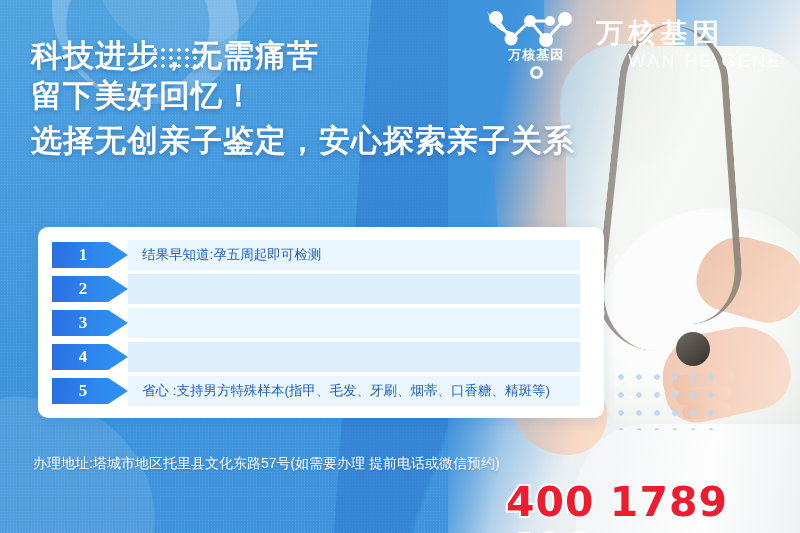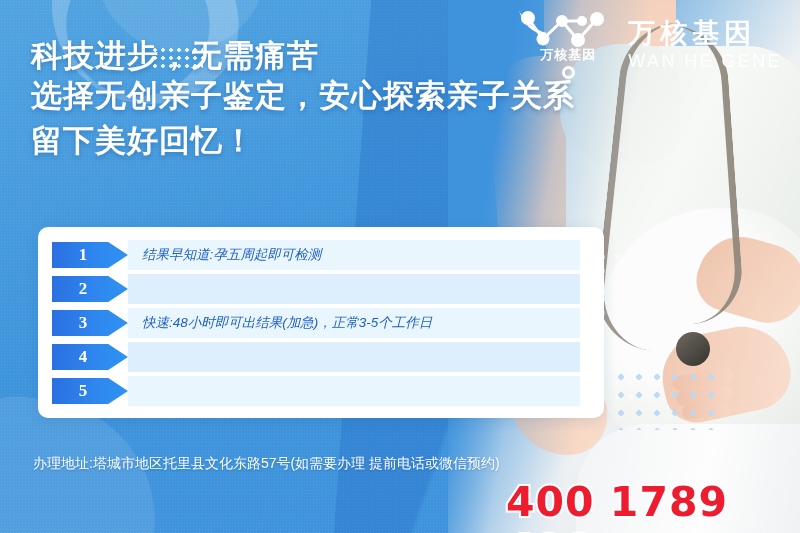--- a/index.html
+++ b/index.html
@@ -118,21 +118,21 @@
     position:absolute;left:6px;top:38px;width:92px;text-align:center;
     color:#fff;font-size:13px;font-weight:bold;letter-spacing:1px;
   }
   .logo-dot-o{
     position:absolute;left:46px;top:58px;width:13px;height:13px;border-radius:50%;
     border:3px solid #fff;box-sizing:border-box;
   }
   .logo-swoosh{position:absolute;left:96px;top:30px;}
   .logo-text{color:#fff;line-height:1;}
   .logo-text .cn{font-size:27px;font-weight:bold;letter-spacing:5px;}
-  .logo-text .en{font-size:18px;font-weight:normal;letter-spacing:2.4px;margin-top:5px;}
+  .logo-text .en{font-size:18px;font-weight:normal;letter-spacing:2.4px;margin-top:5px;margin-left:32px;}
 
   
   .headline{position:absolute;left:31px;top:38px;z-index:15;}
   .hl-line{
     color:#fff;font-weight:bold;white-space:nowrap;
     text-shadow:0 2px 5px rgba(24,84,150,.45);
   }
   .hl-1{font-size:31px;letter-spacing:1px;line-height:1.15;}
   .hl-2{font-size:31px;letter-spacing:1px;line-height:1.45;}
   .hl-3{font-size:31px;letter-spacing:1px;line-height:1.45;}
@@ -159,21 +159,21 @@
     background:linear-gradient(95deg,#2a6fe0 0%,#2e86ee 55%,#2f93f2 100%);
     clip-path:polygon(0 0, 74% 0, 100% 50%, 74% 100%, 0 100%);
     display:flex;align-items:center;justify-content:center;
   }
   .badge span{
     color:#fff;font-size:17px;font-weight:bold;margin-right:14px;
     font-family:"Liberation Serif","DejaVu Serif",serif;
   }
   .row-text{
     position:relative;margin-left:14px;color:#1d5fc4;font-size:13.5px;
-    white-space:nowrap;z-index:2;font-style:italic;
+    white-space:nowrap;z-index:2;
   }
 
   
   .addr{
     position:absolute;left:33px;top:455px;z-index:15;
     color:#fff;font-size:14px;white-space:nowrap;
     text-shadow:0 1px 2px rgba(20,70,130,.35);
   }
   .phone{
     position:absolute;left:506px;top:478px;z-index:25;
@@ -238,22 +238,22 @@
       </svg>
     </div>
     <div class="logo-text">
       <div class="cn">万核基因</div>
       <div class="en">WAN HE GENE</div>
     </div>
   </div>
 
   <div class="headline">
     <div class="hl-line hl-1">科技进步，无需痛苦</div>
+    <div class="hl-line hl-3">留下美好回忆！</div>
     <div class="hl-line hl-2">选择无创亲子鉴定，安心探索亲子关系</div>
-    <div class="hl-line hl-3">留下美好回忆！</div>
   </div>
   <div class="hl-dots"></div>
 
   <div class="card">
     <div class="rows">
 
       <div class="row">
         <div class="row-bg"></div>
         <div class="badge">
           <span>1</span>
@@ -266,35 +266,35 @@
         <div class="badge">
           <span>2</span>
         </div>
       </div>
 
       <div class="row">
         <div class="row-bg"></div>
         <div class="badge">
           <span>3</span>
         </div>
-        <div class="row-text">快速:48小时即可出结果(加急)，正常3-5个工作日</div>
       </div>
 
       <div class="row alt">
         <div class="row-bg"></div>
         <div class="badge">
           <span>4</span>
         </div>
       </div>
 
       <div class="row">
         <div class="row-bg"></div>
         <div class="badge">
           <span>5</span>
         </div>
+        <div class="row-text">省心 :支持男方特殊样本(指甲、毛发、牙刷、烟蒂、口香糖、精斑等)</div>
       </div>
 
     </div>
   </div>
 
   <div class="addr">办理地址:塔城市地区托里县文化东路57号(如需要办理 提前电话或微信预约)</div>
   <div class="phone">400 1789 498</div>
 
 </div>
 

